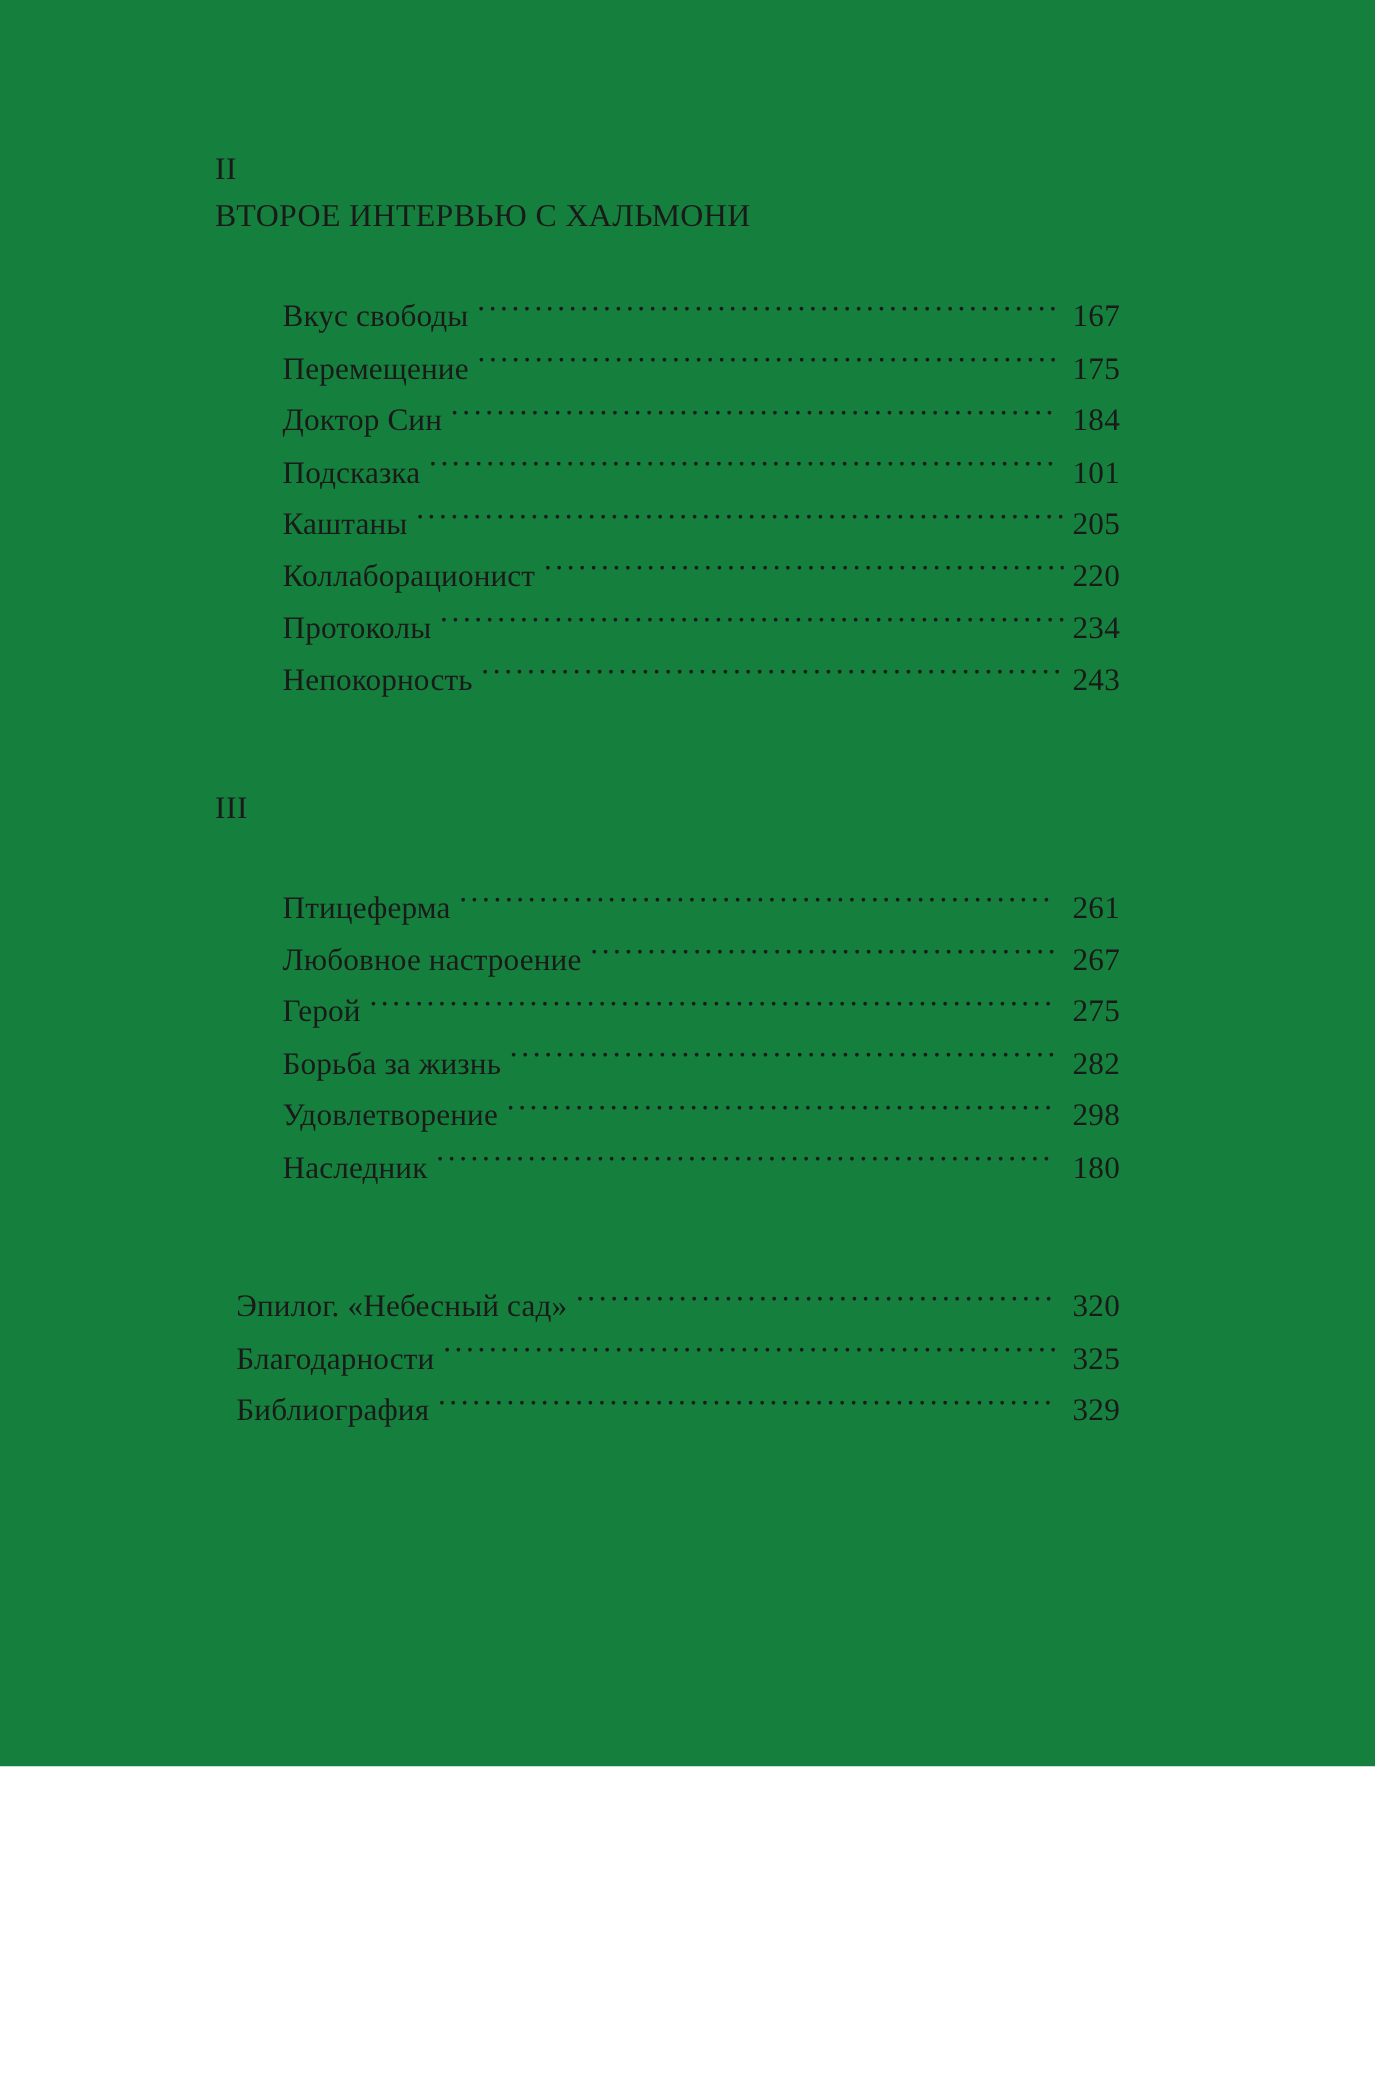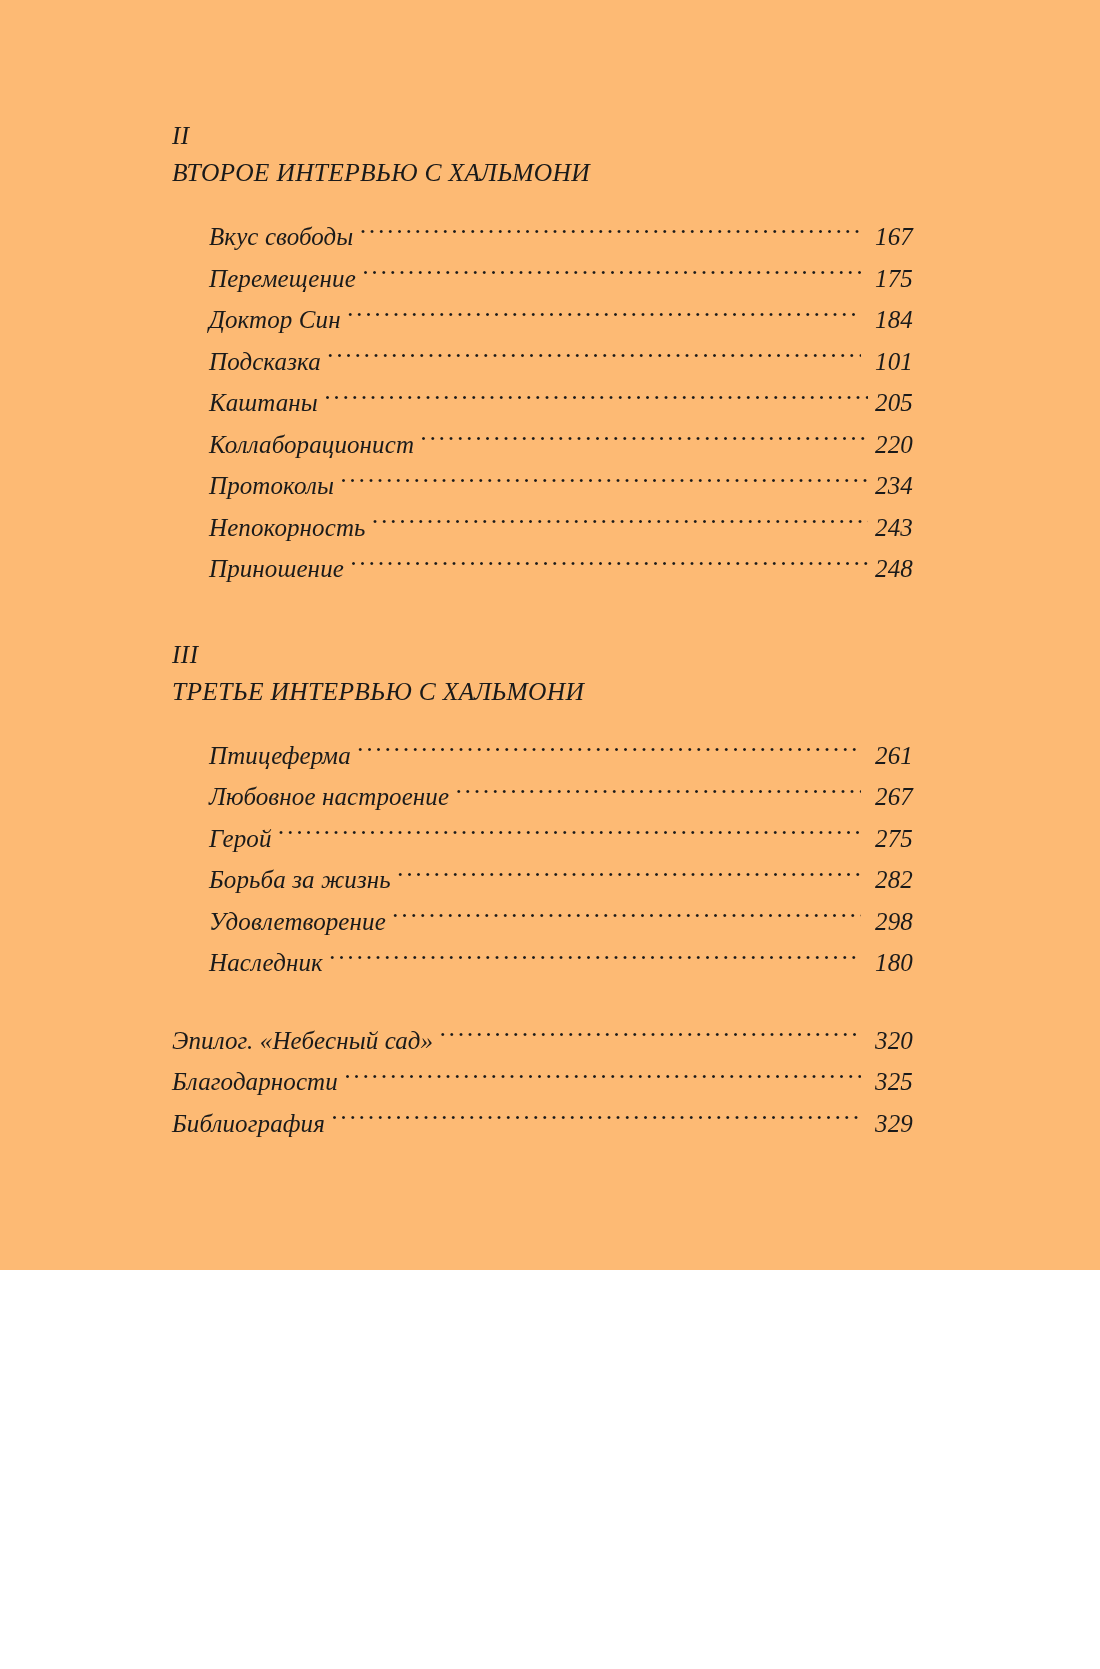--- a/index.html
+++ b/index.html
@@ -11,24 +11,23 @@
   body {
     width: 1100px;
     height: 1669px;
     font-family: "Liberation Serif", "DejaVu Serif", serif;
     color: #1a1a1a;
     -webkit-font-smoothing: antialiased;
   }
   .page {
     position: relative;
     width: 1100px;
-    height: 1270px;
-    background: #fdba74;
+    height: 1413px;
+    background: #15803d;
     box-sizing: border-box;
-    font-style: italic;
   }
   .content {
     position: absolute;
     left: 172px;
     top: 118px;
     width: 748px;
   }
 
   
   .section-head {
@@ -46,21 +45,21 @@
     line-height: 38px;
     letter-spacing: 0.3px;
     color: #1a1a1a;
     font-weight: normal;
     white-space: nowrap;
   }
 
   
   .entry-list {
     list-style: none;
-    margin: 0;
+    margin: 17px;
     padding: 0;
   }
   .entry-list.indented {
     padding-left: 37px;
   }
   .entry-list.flush {
     padding-left: 0;
   }
 
   .entry {
@@ -161,34 +160,28 @@
         <li class="entry tight">
           <span class="entry-title">Протоколы</span>
           <span class="leader"></span>
           <span class="entry-page">234</span>
         </li>
         <li class="entry tight">
           <span class="entry-title">Непокорность</span>
           <span class="leader"></span>
           <span class="entry-page">243</span>
         </li>
-        <li class="entry tight">
-          <span class="entry-title">Приношение</span>
-          <span class="leader"></span>
-          <span class="entry-page">248</span>
-        </li>
       </ul>
     </div>
 
     <div class="gap-between-parts"></div>
 
     <div class="block-section-three">
       <div class="section-head">
         <div class="section-numeral">III</div>
-        <div class="section-title">ТРЕТЬЕ ИНТЕРВЬЮ С ХАЛЬМОНИ</div>
       </div>
       <div class="gap-after-head"></div>
       <ul class="entry-list indented">
         <li class="entry">
           <span class="entry-title">Птицеферма</span>
           <span class="leader"></span>
           <span class="entry-page">261</span>
         </li>
         <li class="entry">
           <span class="entry-title">Любовное настроение</span>

